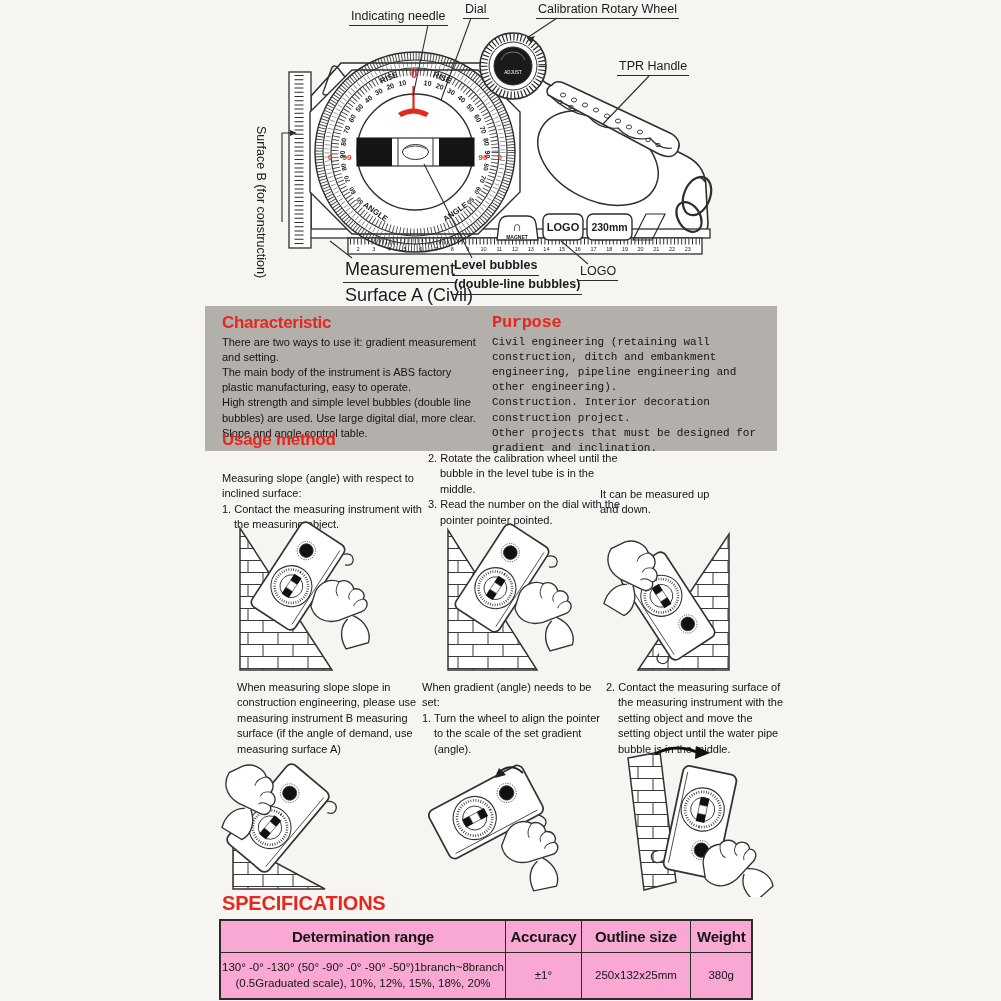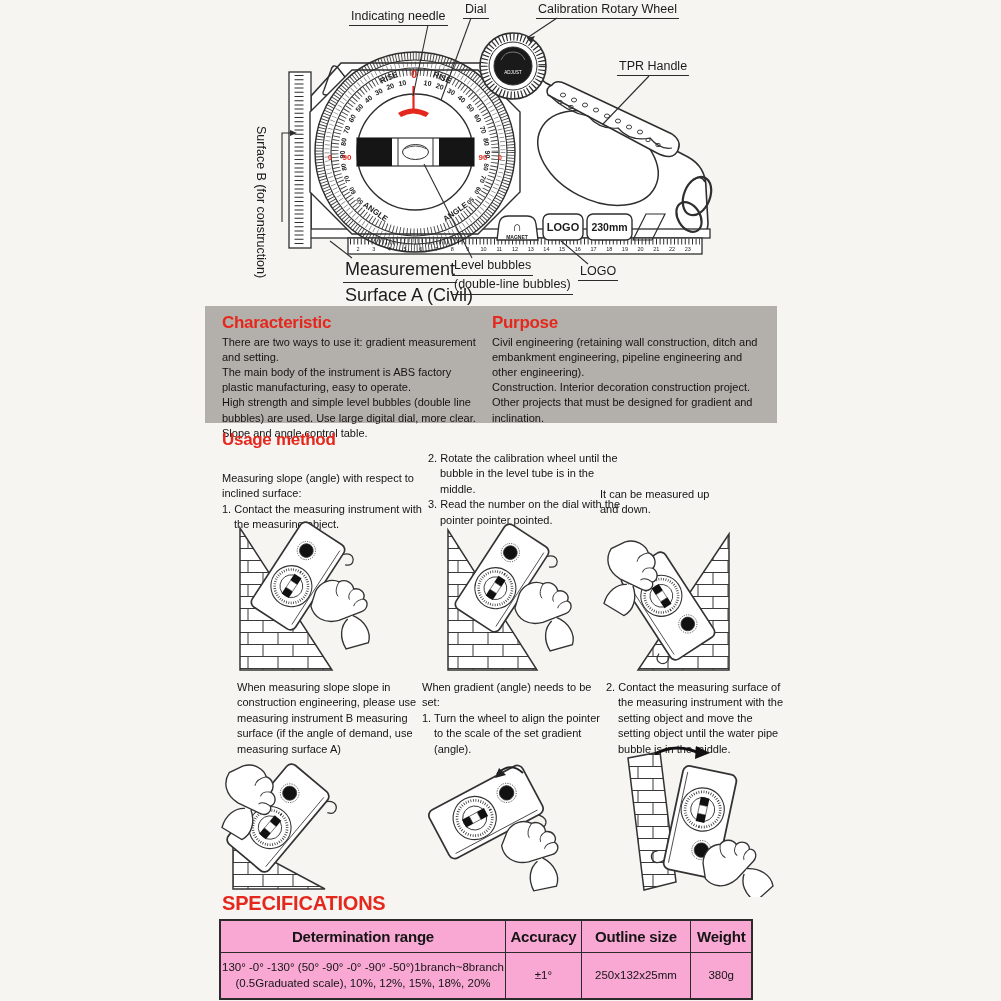--- a/index.html
+++ b/index.html
@@ -6,24 +6,24 @@
   body{font-family:"Liberation Sans", sans-serif; background:#e9e7e3;}
   #page{position:relative;width:1001px;height:1001px;background:#f7f5f2;overflow:hidden;margin:0 auto;}
   svg text{font-family:"Liberation Sans", sans-serif;}
 
   
   .callout{position:absolute;font-size:12.5px;color:#1b1b1b;border-bottom:1.3px solid #2b2b2b;padding:0 2px 1px 2px;white-space:nowrap;line-height:1.1;}
   .vertlabel{position:absolute;writing-mode:vertical-rl;text-orientation:mixed;font-size:12.5px;color:#1b1b1b;white-space:nowrap;}
   .twoLine span{display:table;border-bottom:1.3px solid #2b2b2b;padding:0 2px 1px 2px;white-space:nowrap;}
 
   
-  .graypanel{position:absolute;left:205px;top:306px;width:572px;height:117px;background:#b3b0ab;display:flex;}
+  .graypanel{position:absolute;left:205px;top:306px;width:572px;height:145px;background:#b3b0ab;display:flex;}
   .gp-col{padding:8px 10px 0 17px;box-sizing:border-box;}
   .gp-col.c1{width:287px;}
-  .gp-col.c2{width:285px;padding-left:0;}
+  .gp-col.c2{width:285px;padding-left:0;font-family:Liberation Mono, monospace;}
   .redhead{color:#e5281e;font-weight:bold;font-size:17px;letter-spacing:-0.3px;margin:0 0 2px 0;line-height:1.1;}
   .gp-col p{margin:0;font-size:11px;line-height:1.38;color:#141414;}
 
   
   .usage-head{position:absolute;left:222px;top:431px;}
   .ucol{position:absolute;font-size:11px;line-height:1.4;color:#141414;}
   .ucol p{margin:0;}
   .hang{padding-left:12px;text-indent:-12px;}
 
   
@@ -217,21 +217,21 @@
 
   <div class="callout" style="left:349px;top:10px;">Indicating needle</div>
   <div class="callout" style="left:463px;top:3px;">Dial</div>
   <div class="callout" style="left:536px;top:3px;">Calibration Rotary Wheel</div>
   <div class="callout" style="left:617px;top:60px;">TPR Handle</div>
   <div class="vertlabel" style="left:254px;top:126px;">Surface B (for construction)</div>
   <div class="twoLine" style="position:absolute;left:343px;top:257px;font-size:18px;color:#1b1b1b;line-height:1.35;">
     <span>Measurement</span>
     <span>Surface A (Civil)</span>
   </div>
-  <div class="twoLine" style="position:absolute;left:452px;top:257px;font-size:12.5px;color:#1b1b1b;line-height:1.35;">
+  <div class="twoLine" style="position:absolute;left:452px;top:257px;font-size:12.5px;color:#1b1b1b;line-height:1.35;font-weight:bold;">
     <span>Level bubbles</span>
     <span>(double-line bubbles)</span>
   </div>
   <div class="callout" style="left:578px;top:265px;">LOGO</div>
 
   <div class="graypanel">
     <div class="gp-col c1">
       <h3 class="redhead">Characteristic</h3>
       <p>There are two ways to use it: gradient measurement and setting.</p>
       <p>The main body of the instrument is ABS factory plastic manufacturing, easy to operate.</p>

